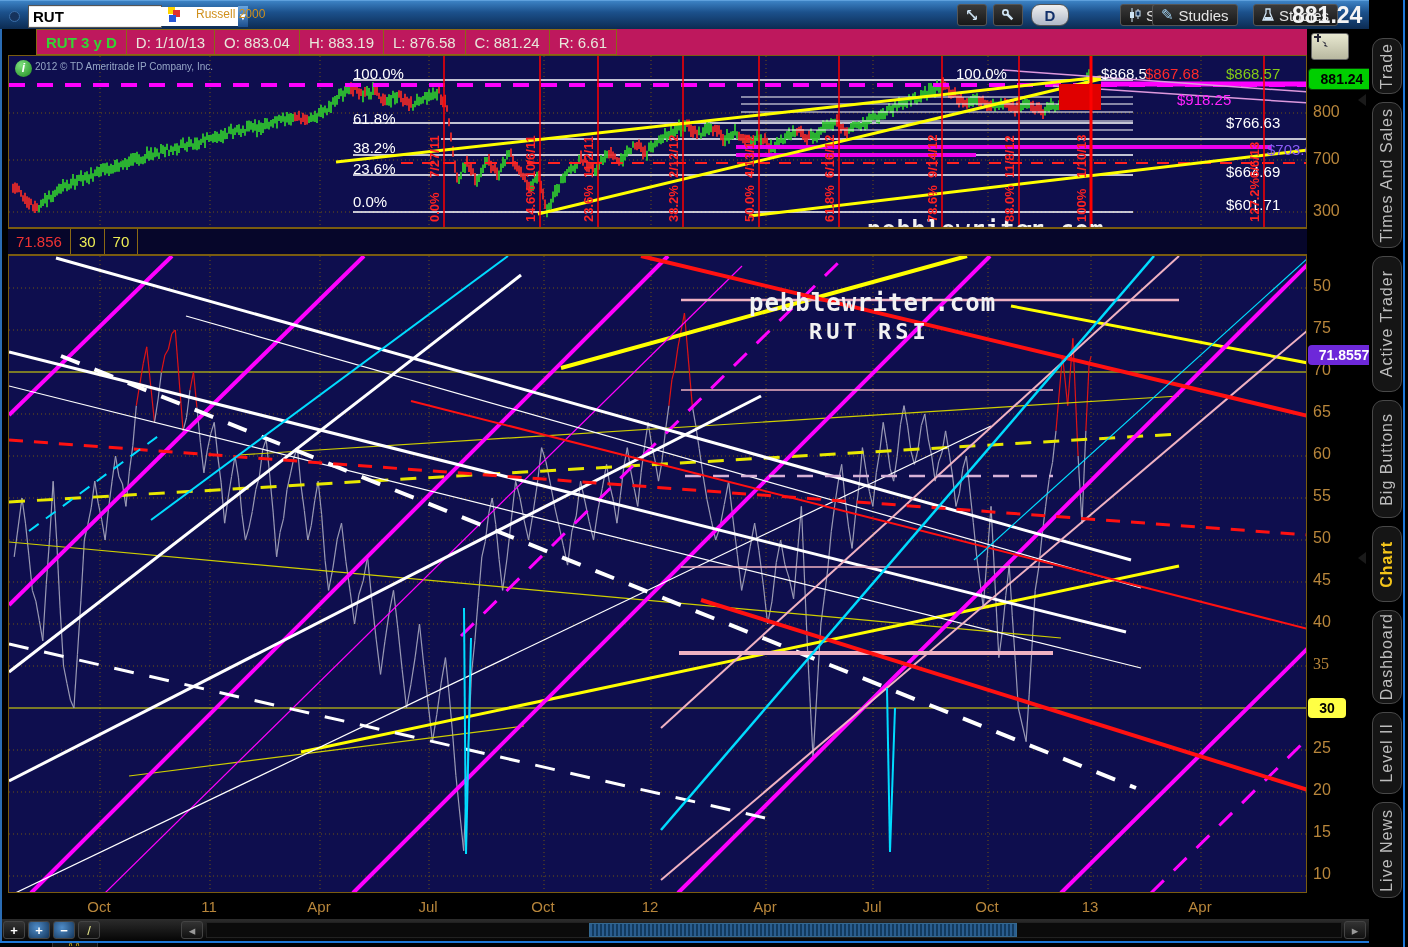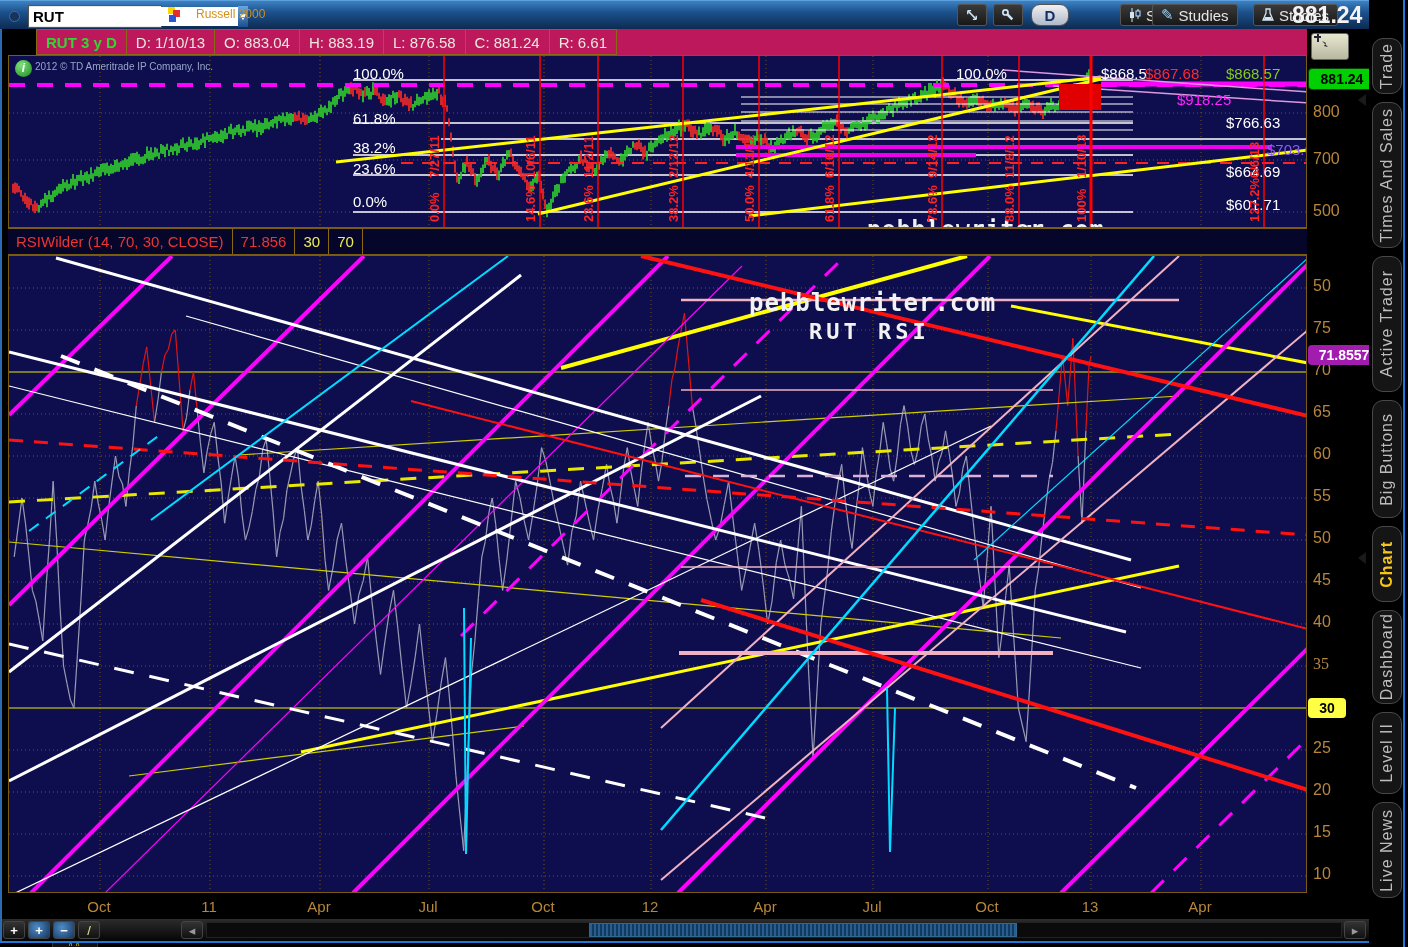--- a/index.html
+++ b/index.html
@@ -787,21 +787,20 @@
         <div class="vlab" style="left:994px;top:4px;height:118px;display:flex;align-items:center;">11/8/12</div>
         <div class="vlab" style="left:994px;top:96px;height:70px;display:flex;align-items:flex-end;">88.0%</div>
         <div class="vlab" style="left:1066px;top:4px;height:118px;display:flex;align-items:center;">1/10/13</div>
         <div class="vlab" style="left:1066px;top:96px;height:70px;display:flex;align-items:flex-end;">100%</div>
         <div class="vlab" style="left:1239px;top:4px;height:118px;display:flex;align-items:center;">6/6/13</div>
         <div class="vlab" style="left:1239px;top:96px;height:70px;display:flex;align-items:flex-end;">127.2%</div>
       </div>
   </div>
 
   <div id="rsi-header" class="abs">
-    <div class="rsih-cell" style="color:#ee3333;">RSIWilder (14, 70, 30, CLOSE)</div>
     <div class="rsih-cell" style="color:#ee3333;">71.856</div>
     <div class="rsih-cell" style="color:#eded55;">30</div>
     <div class="rsih-cell" style="color:#eded55;">70</div>
   </div>
 
   <div id="rsi-panel" class="abs">
     <svg id="rsi-svg" width="1297" height="636">
         <line x1="91" y1="0" x2="91" y2="636" stroke="#6e5410" stroke-width="1" stroke-dasharray="1,3"></line>
         <line x1="201" y1="0" x2="201" y2="636" stroke="#6e5410" stroke-width="1" stroke-dasharray="1,3"></line>
         <line x1="311" y1="0" x2="311" y2="636" stroke="#6e5410" stroke-width="1" stroke-dasharray="1,3"></line>
@@ -1148,38 +1147,38 @@
         <line x1="878" y1="432" x2="881" y2="596" stroke="#00dcff" stroke-width="2"></line>
         <line x1="881" y1="596" x2="886" y2="452" stroke="#00dcff" stroke-width="2"></line>
       </svg>
     <div class="wm" style="left:740px;top:33px;font-size:24px;letter-spacing:1px;">pebblewriter.com</div>
     <div class="wm" style="left:800px;top:63px;font-size:22px;letter-spacing:4px;">RUT RSI</div>
   </div>
 
   <div id="right-axis" class="abs">
       <div class="tick" style="top:74px;">800</div>
       <div class="tick" style="top:121px;">700</div>
-      <div class="tick" style="top:173px;">500</div>
+      <div class="tick" style="top:173px;">300</div>
       <div class="bubble" style="top:39px;width:58px;background:#00cf00;color:#000;border:1px solid #063f06;">881.24</div>
       <div class="tick" style="top:248px;">50</div>
       <div class="tick" style="top:290px;">75</div>
       <div class="tick" style="top:332px;">70</div>
       <div class="tick" style="top:374px;">65</div>
       <div class="tick" style="top:416px;">60</div>
       <div class="tick" style="top:458px;">55</div>
       <div class="tick" style="top:500px;">50</div>
       <div class="tick" style="top:542px;">45</div>
       <div class="tick" style="top:584px;">40</div>
       <div class="tick" style="top:626px;font-family:Liberation Serif, serif;">35</div>
       <div class="tick" style="top:668px;">30</div>
       <div class="tick" style="top:710px;">25</div>
       <div class="tick" style="top:752px;">20</div>
       <div class="tick" style="top:794px;">15</div>
       <div class="tick" style="top:836px;">10</div>
-      <div class="bubble" style="top:316px;width:64px;background:#a21caf;color:#fff;">71.8557</div>
+      <div class="bubble" style="top:316px;width:64px;background:#6d28d9;color:#fff;">71.8557</div>
       <div class="bubble" style="top:669px;width:30px;background:#ffff44;color:#000;">30</div>
     </div>
   <div id="pan-btn">
     <svg width="18" height="14" viewBox="0 0 18 14">
       <path d="M2 3 L9 3 M6 0 L6 8" stroke="#223" stroke-width="2"></path>
       <path d="M10 7 L16 13 L12 12 L14 9 Z" fill="#223"></path>
     </svg>
   </div>
 
   <div id="timeline" class="abs">

